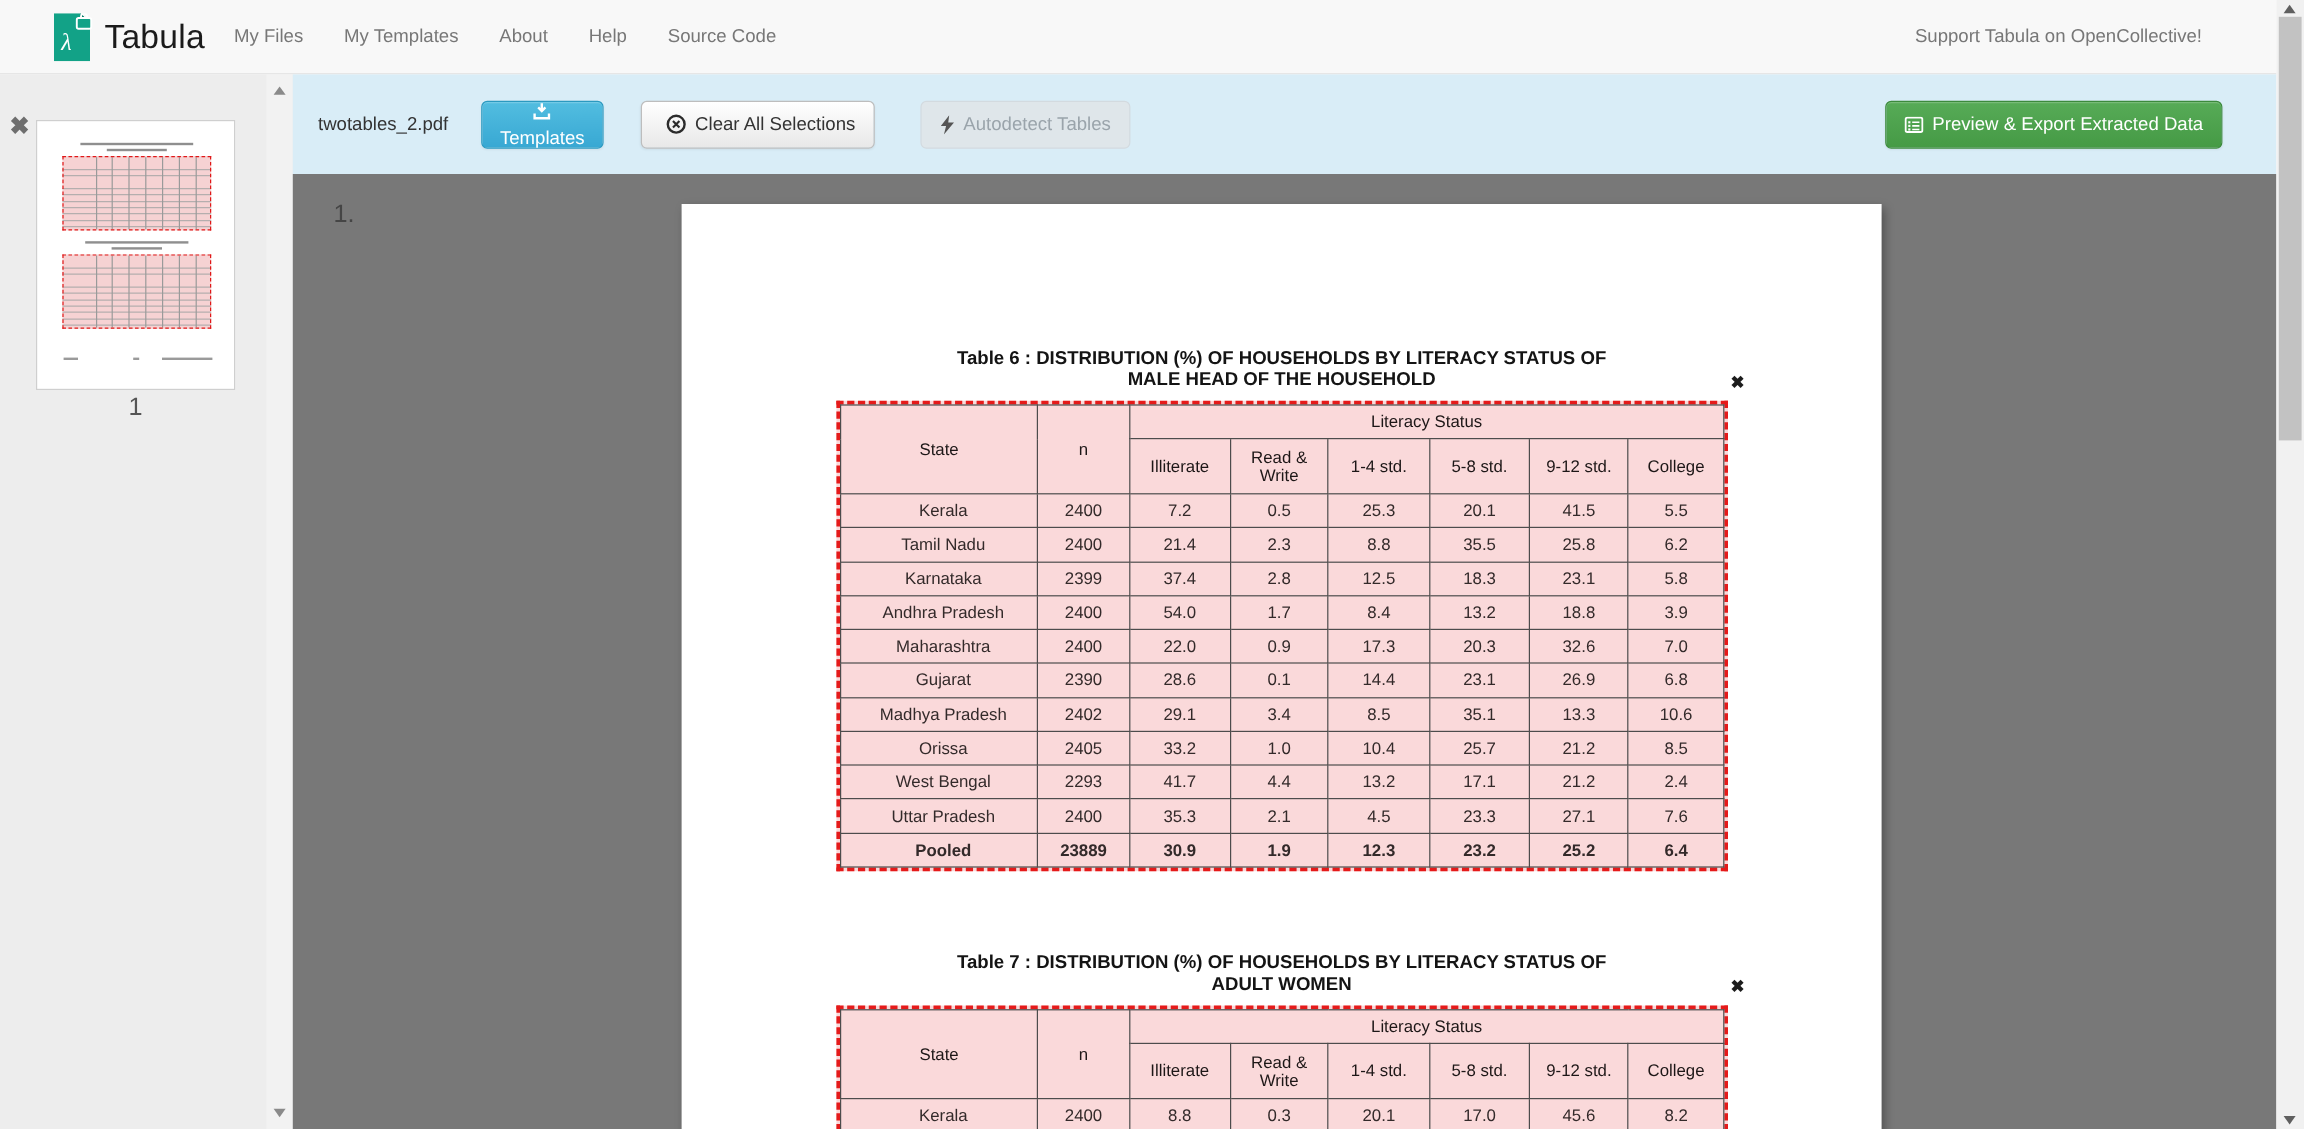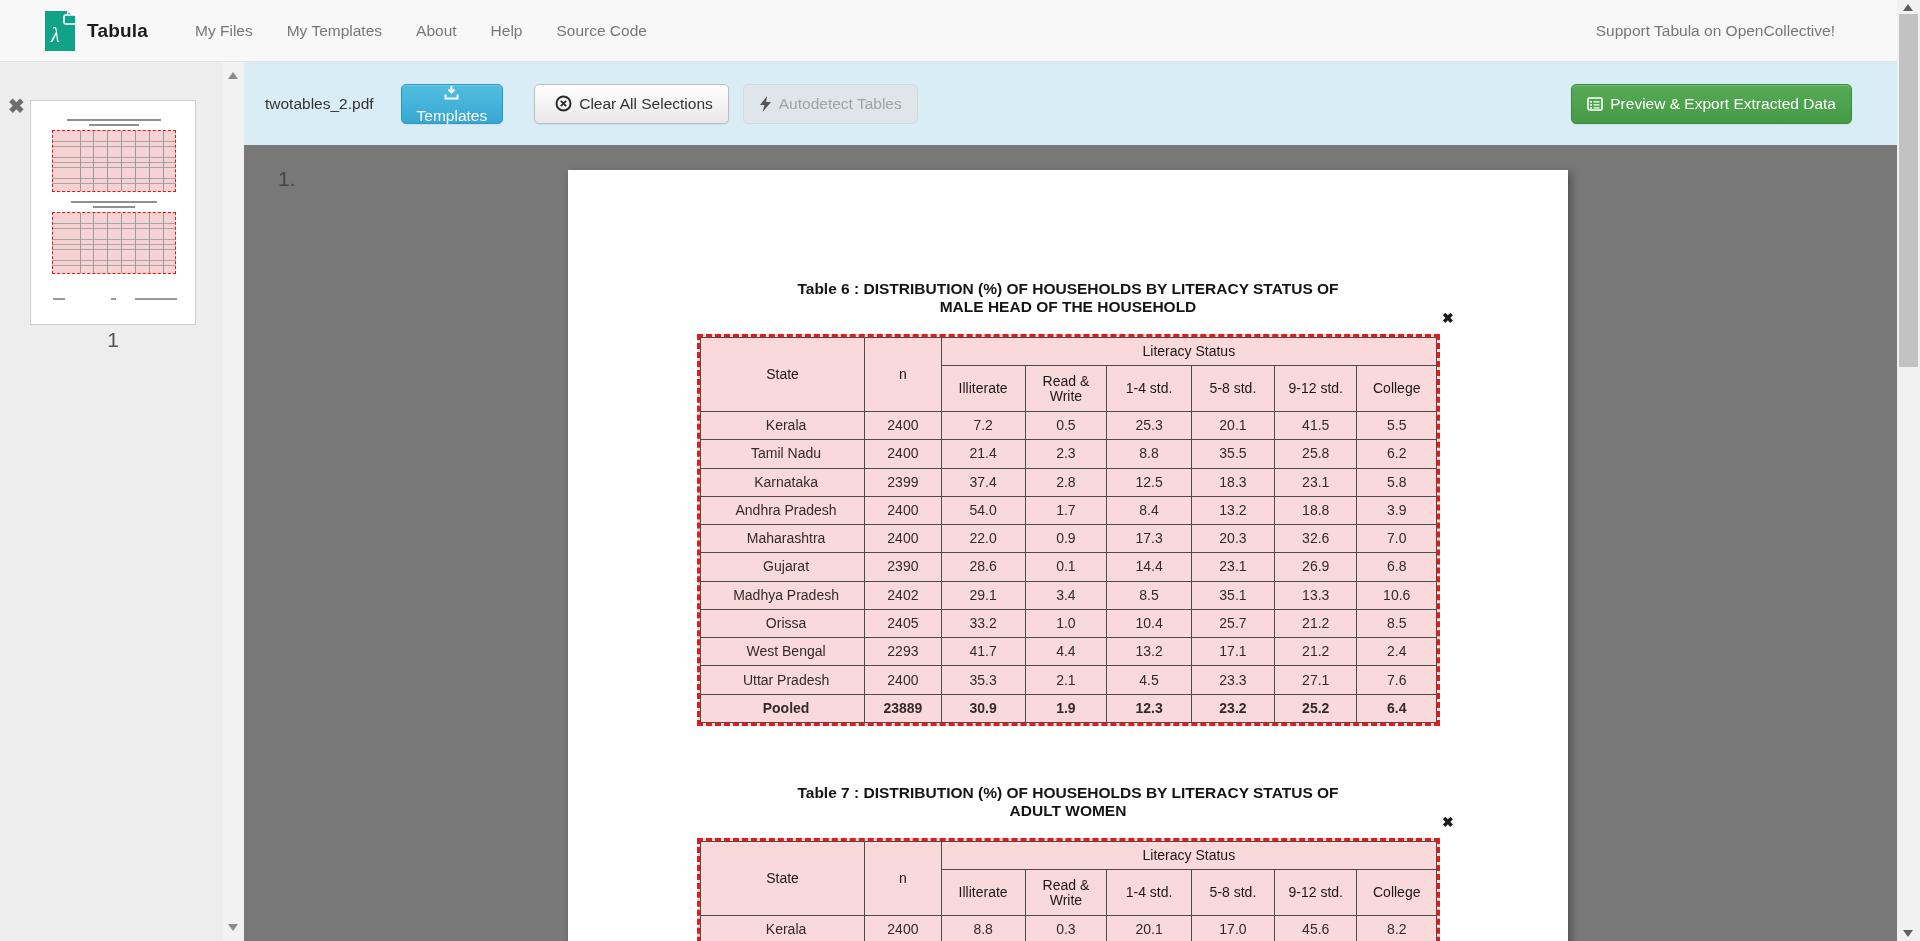--- a/index.html
+++ b/index.html
@@ -3,21 +3,21 @@
 <meta charset="utf-8">
 <style>
   * { margin:0; padding:0; box-sizing:border-box; }
   html,body { width:1920px; height:941px; overflow:hidden; }
   body { font-family:"Liberation Sans", sans-serif; background:#fff; position:relative; }
 
   
   .navbar { position:absolute; left:0; top:0; width:1897px; height:62px;
             background:#f8f8f8; border-bottom:1px solid #e2e2e2; }
   .brand-wrap { position:absolute; left:44px; top:10px; height:42px; display:flex; align-items:center; gap:9px; cursor:pointer; }
-  .brand-text { font-size:19px; font-weight:bold; color:#1b1b1b; letter-spacing:.2px; }
+  .brand-text { font-size:28px; font-weight:normal; color:#1b1b1b; letter-spacing:.2px; }
   .nav-links { position:absolute; left:178px; top:0; height:62px; display:flex; align-items:center; }
   .nav-link { color:#777; font-size:15.5px; padding:0 17px; height:62px; line-height:62px; cursor:pointer; }
   .support-link { position:absolute; right:62px; top:0; height:62px; line-height:62px; color:#777; font-size:15.5px; cursor:pointer; }
 
   
   .sidebar { position:absolute; left:0; top:62px; width:244px; bottom:0; background:#ededed; }
   .thumb-close { position:absolute; left:8px; top:34px; font-size:20px; font-weight:bold; color:#6e6e6e; cursor:pointer; line-height:20px; }
   .thumb { position:absolute; left:30px; top:38px; width:166px; height:225px; background:#ffffff;
            border:1px solid #cfcfcf; cursor:pointer; }
   .mini-line { position:absolute; background:#8f8f8f; height:2px; }
@@ -44,33 +44,33 @@
   
   .main { position:absolute; left:244px; top:62px; right:23px; bottom:0; }
   .toolbar { position:absolute; left:0; right:0; top:0; height:83px; background:#d9edf7;
              display:flex; align-items:center; padding:0 45px 0 21px; }
   .filename { font-size:15.5px; color:#333; margin-right:27px; }
   .btn { height:40px; display:inline-flex; align-items:center; gap:7px; padding:0 15px;
          border-radius:5px; font-size:15.5px; cursor:pointer; border:1px solid transparent;
          box-shadow:inset 0 1px 0 rgba(255,255,255,.2), 0 1px 2px rgba(0,0,0,.06); }
   .btn-info { background:linear-gradient(#52bde0,#38a8d3); border-color:#2b99c0; color:#fff;flex-direction:column; }
   .btn-default { background:linear-gradient(#ffffff,#e8e8e8); border-color:#bdbdbd; color:#333; margin-left:31px;padding-left:20px; }
-  .btn-disabled { background:#dfe6ea; border-color:#d3dadf; color:#9aa4ab; margin-left:14px;
+  .btn-disabled { background:#dfe6ea; border-color:#d3dadf; color:#9aa4ab; margin-left:38px;
                   box-shadow:none; cursor:default; }
   .btn-success { background:linear-gradient(#57ab57,#459a45); border-color:#3c8a3c; color:#fff;
                  margin-left:auto; }
   .icon { display:inline-flex; align-items:center; }
 
   
   .doc { position:absolute; left:0; right:0; top:83px; bottom:0; background:#787878; overflow:hidden; }
   .page-label { position:absolute; left:34px; top:22px; font-size:21px; color:#454545; }
   .pdf-page { position:absolute; left:324px; top:25px; width:1000px; height:1240px; background:#fff;
               box-shadow:3px 3px 8px rgba(0,0,0,.35); }
   .tbl-title { position:absolute; left:0; width:100%; text-align:center; font-weight:bold;
-               font-size:15.5px; line-height:18px; color:#141414; }
+               font-size:15.5px; line-height:18px; color:#141414;margin-top:10px; }
   .t6 { top:110px; } .t7 { top:614px; }
   .sel { position:absolute; left:129px; width:743px; border:3px dashed #e51a1a;
          background:rgba(231,63,68,0.20); cursor:move; }
   .sel1 { top:164px; height:392px; }
   .sel2 { top:668px; height:392px; }
   .sel-close { position:absolute; font-size:14px; font-weight:bold; color:#1c1c1c; cursor:pointer; }
   .c1 { left:874px; top:140px; } .c2 { left:874px; top:644px; }
   table.pdftable { width:100%; border-collapse:collapse; table-layout:fixed; }
   .sel1 table.pdftable { height:100%; }
   table.pdftable th, table.pdftable td { border:1px solid #4c4c4c; font-size:14px; color:#332a2a;

